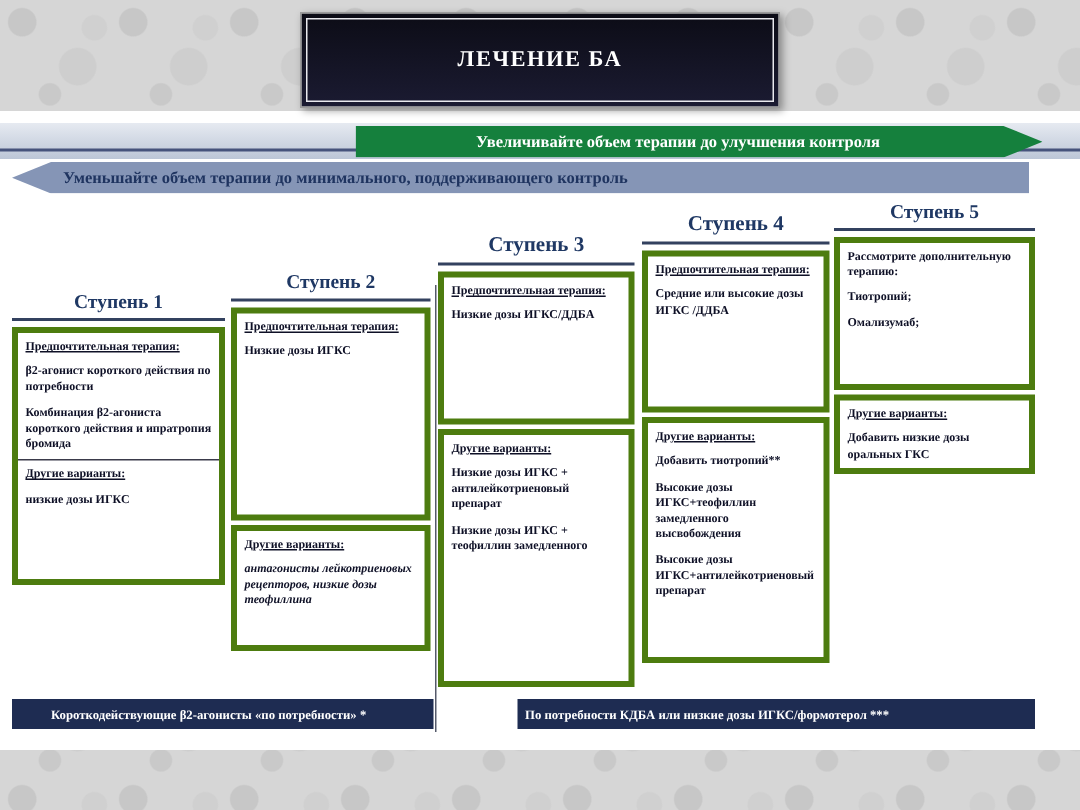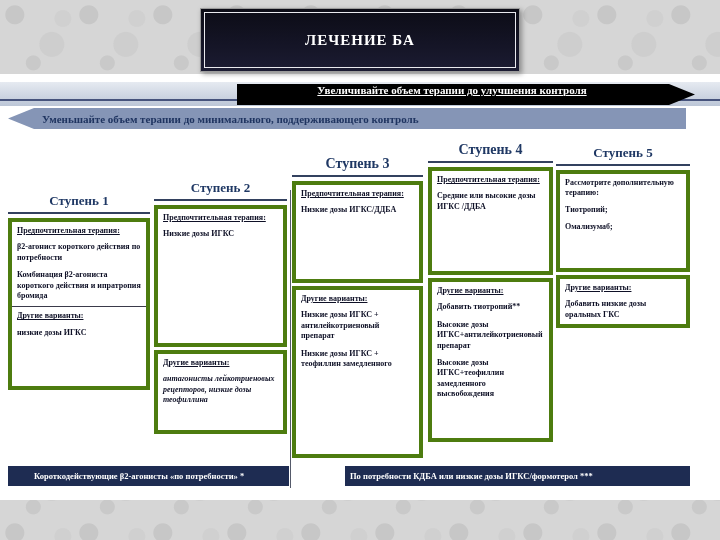--- a/index.html
+++ b/index.html
@@ -40,42 +40,42 @@
   .arrow-band{
     position:absolute;left:0;right:0;top:82px;height:24px;
     background:linear-gradient(#e6eaf1,#bcc6d7);
   }
   .rule-line{
     position:absolute;left:0;right:0;top:99px;height:2px;background:#46537c;
   }
   
   .arrow-right{
     position:absolute;left:237px;top:84px;width:458px;height:21px;
-    background:#000000;
+    background:#15803d;
     clip-path:polygon(0 0, calc(100% - 26px) 0, 100% 50%, calc(100% - 26px) 100%, 0 100%);
     color:#ffffff;font-size:11px;font-weight:bold;
-    display:flex;justify-content:center;
-    padding-right:28px;box-sizing:border-box;z-index:3;text-decoration:underline;
+    display:flex;align-items:center;justify-content:center;
+    padding-right:28px;box-sizing:border-box;z-index:3;
   }
   .arrow-left{
     position:absolute;left:8px;top:108px;width:678px;height:21px;
     background:#8595b6;
     clip-path:polygon(26px 0, 100% 0, 100% 100%, 26px 100%, 0 50%);
     color:#1f3460;font-size:11px;font-weight:bold;
     display:flex;align-items:center;
     padding-left:34px;box-sizing:border-box;z-index:3;
   }
   
   .steps{position:absolute;inset:0;z-index:2;}
   .step-col{position:absolute;box-sizing:border-box;}
   .col-1{left:8px;  top:193px;width:142px;}
   .col-2{left:154px;top:180px;width:133px;}
   .col-3{left:292px;top:156px;width:131px;}
   .col-4{left:428px;top:142px;width:125px;}
-  .col-5{left:556px;top:133px;width:134px;margin-top:12px;}
+  .col-5{left:556px;top:133px;width:134px;}
   .step-header{
     font-size:13px;font-weight:bold;color:#1f3864;text-align:center;
     padding-bottom:3px;border-bottom:2px solid #33415f;margin-bottom:4px;
   }
   .col-3 .step-header,.col-4 .step-header{font-size:14px;text-align:center;}
   .box{
     border:4px solid #4d7c0f;background:#ffffff;
     padding:4px 5px;box-sizing:border-box;
     font-size:8px;line-height:1.3;color:#0e1026;
   }
@@ -178,22 +178,22 @@
       <div class="box b1">
         <div class="section">
           <div class="heading">Предпочтительная терапия:</div>
           <div class="item">Средние или высокие дозы ИГКС /ДДБА</div>
         </div>
       </div>
       <div class="box b2">
         <div class="section">
           <div class="heading">Другие варианты:</div>
           <div class="item">Добавить тиотропий**</div>
+          <div class="item">Высокие дозы ИГКС+теофиллин замедленного высвобождения</div>
           <div class="item">Высокие дозы ИГКС+антилейкотриеновый препарат</div>
-          <div class="item">Высокие дозы ИГКС+теофиллин замедленного высвобождения</div>
         </div>
       </div>
     </div>
     <div class="step-col col-5">
       <div class="step-header">Ступень 5</div>
       <div class="box b1">
         <div class="section">
           <div class="heading">Рассмотрите дополнительную терапию:</div>
           <div class="item">Тиотропий;</div>
           <div class="item">Омализумаб;</div>

